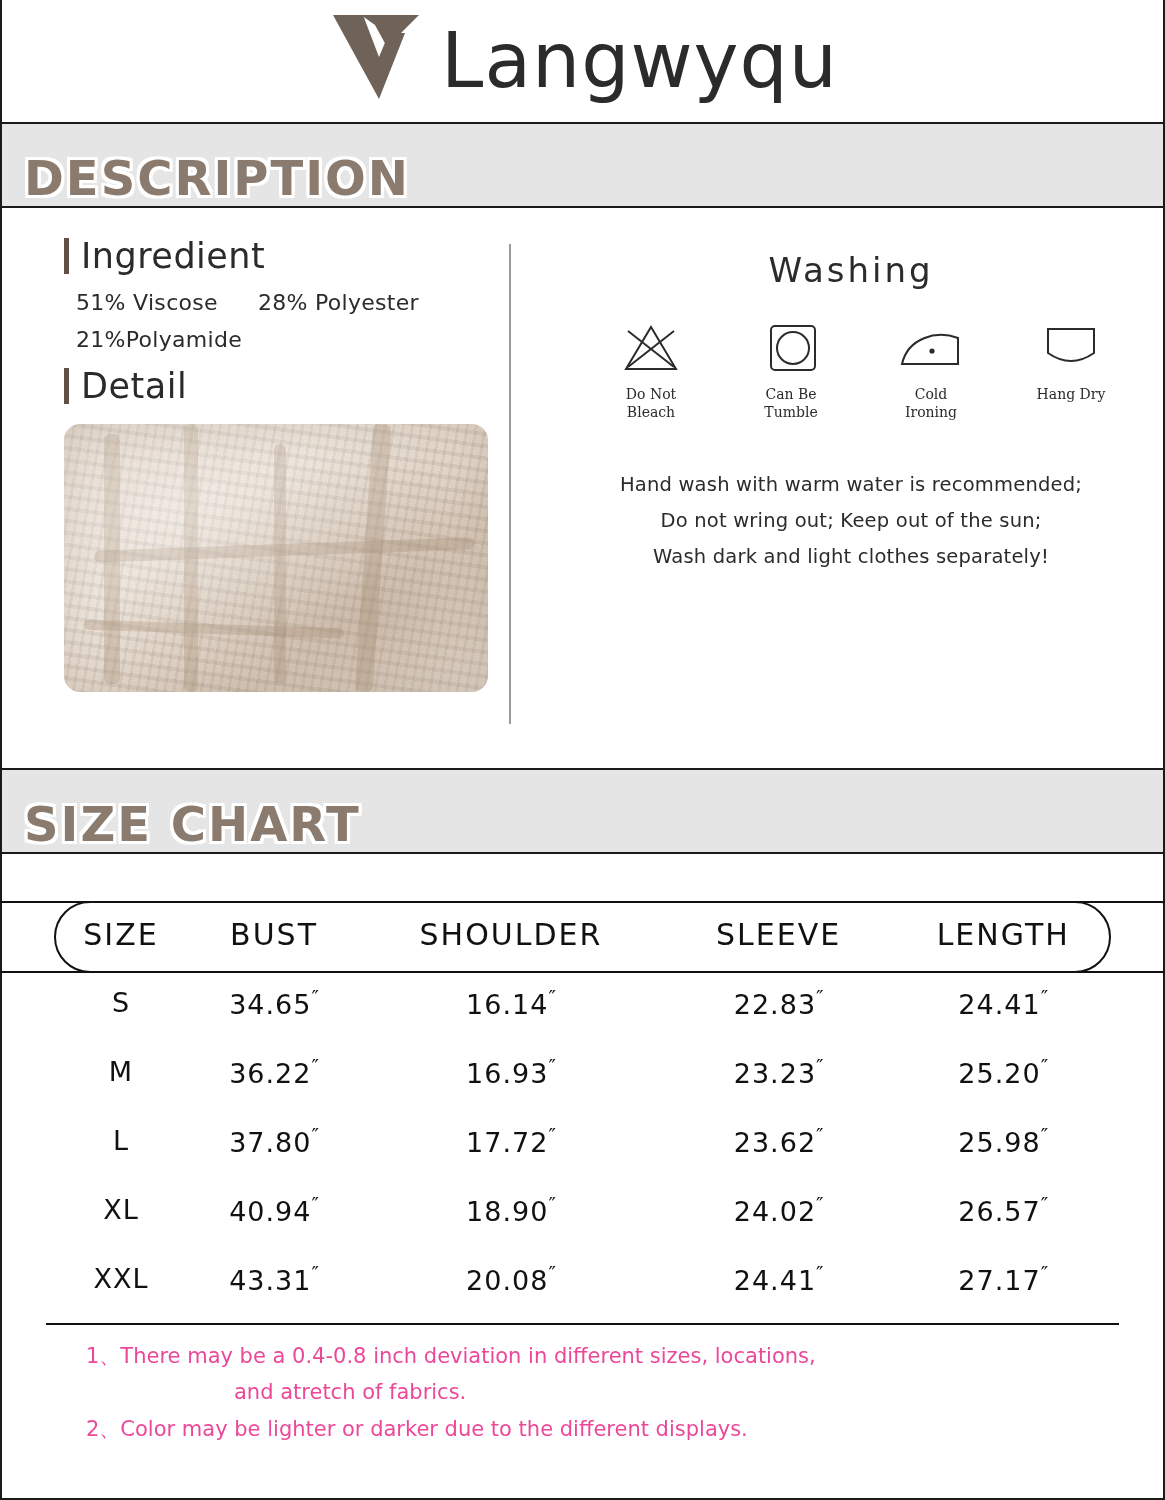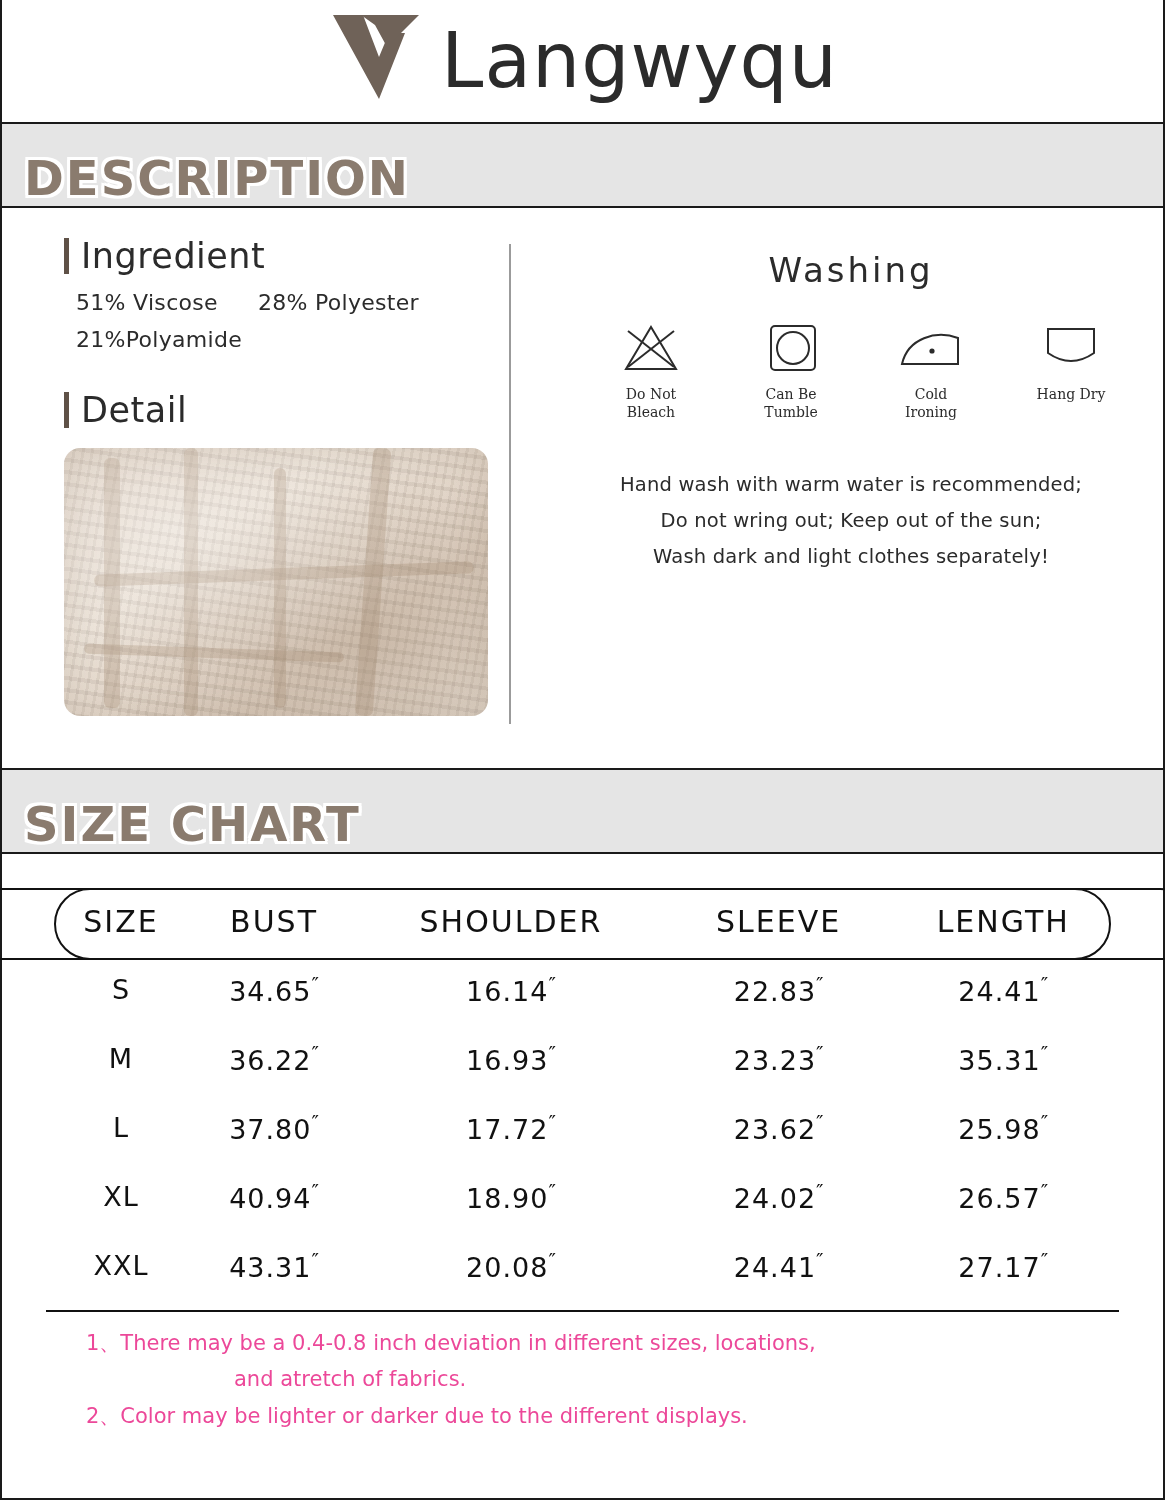--- a/index.html
+++ b/index.html
@@ -109,21 +109,21 @@
     color: #2b2b2b;
     letter-spacing: 0.5px;
   }
   .ingredient-line {
     font-size: 22px;
     color: #2b2b2b;
     margin: 0 0 12px 12px;
     letter-spacing: 0.3px;
   }
   .ingredient-line .sp { display: inline-block; width: 40px; }
-  .detail-head { margin-top: 38px; }
+  .detail-head { margin-top: 14px; }
   .detail-photo {
     margin-top: 18px;
     width: 424px; height: 268px;
     border-radius: 16px;
     position: relative;
     overflow: hidden;
     background:
       repeating-linear-gradient(100deg, rgba(0,0,0,0.045) 0 3px, rgba(255,255,255,0.05) 3px 9px),
       repeating-linear-gradient(8deg, rgba(0,0,0,0.05) 0 4px, rgba(255,255,255,0.06) 4px 12px),
       linear-gradient(145deg, #ded0c2 0%, #e9ded2 35%, #d8c8b8 70%, #e6dbcf 100%);
@@ -179,20 +179,21 @@
     line-height: 1.85;
     letter-spacing: 0.2px;
   }
 
   
   .chart-wrap { padding: 34px 44px 0 44px; }
   table.size {
     width: 100%;
     border-collapse: collapse;
     font-family: "DejaVu Sans", sans-serif;
+    margin-top: 13px;
   }
   table.size thead th {
     font-size: 30px;
     letter-spacing: 2px;
     font-weight: normal;
     color: #111;
     padding: 16px 0;
   }
   .thead-pill {
     position: relative;
@@ -366,21 +367,21 @@
           <td><span>34.65</span><span class="dbl-prime">″</span></td>
           <td><span>16.14</span><span class="dbl-prime">″</span></td>
           <td><span>22.83</span><span class="dbl-prime">″</span></td>
           <td><span>24.41</span><span class="dbl-prime">″</span></td>
         </tr>
         <tr>
           <td class="sz">M</td>
           <td><span>36.22</span><span class="dbl-prime">″</span></td>
           <td><span>16.93</span><span class="dbl-prime">″</span></td>
           <td><span>23.23</span><span class="dbl-prime">″</span></td>
-          <td><span>35.31</span><span class="dbl-prime">″</span></td>
+          <td><span>25.20</span><span class="dbl-prime">″</span></td>
         </tr>
         <tr>
           <td class="sz">L</td>
           <td><span>37.80</span><span class="dbl-prime">″</span></td>
           <td><span>17.72</span><span class="dbl-prime">″</span></td>
           <td><span>23.62</span><span class="dbl-prime">″</span></td>
           <td><span>25.98</span><span class="dbl-prime">″</span></td>
         </tr>
         <tr>
           <td class="sz">XL</td>

